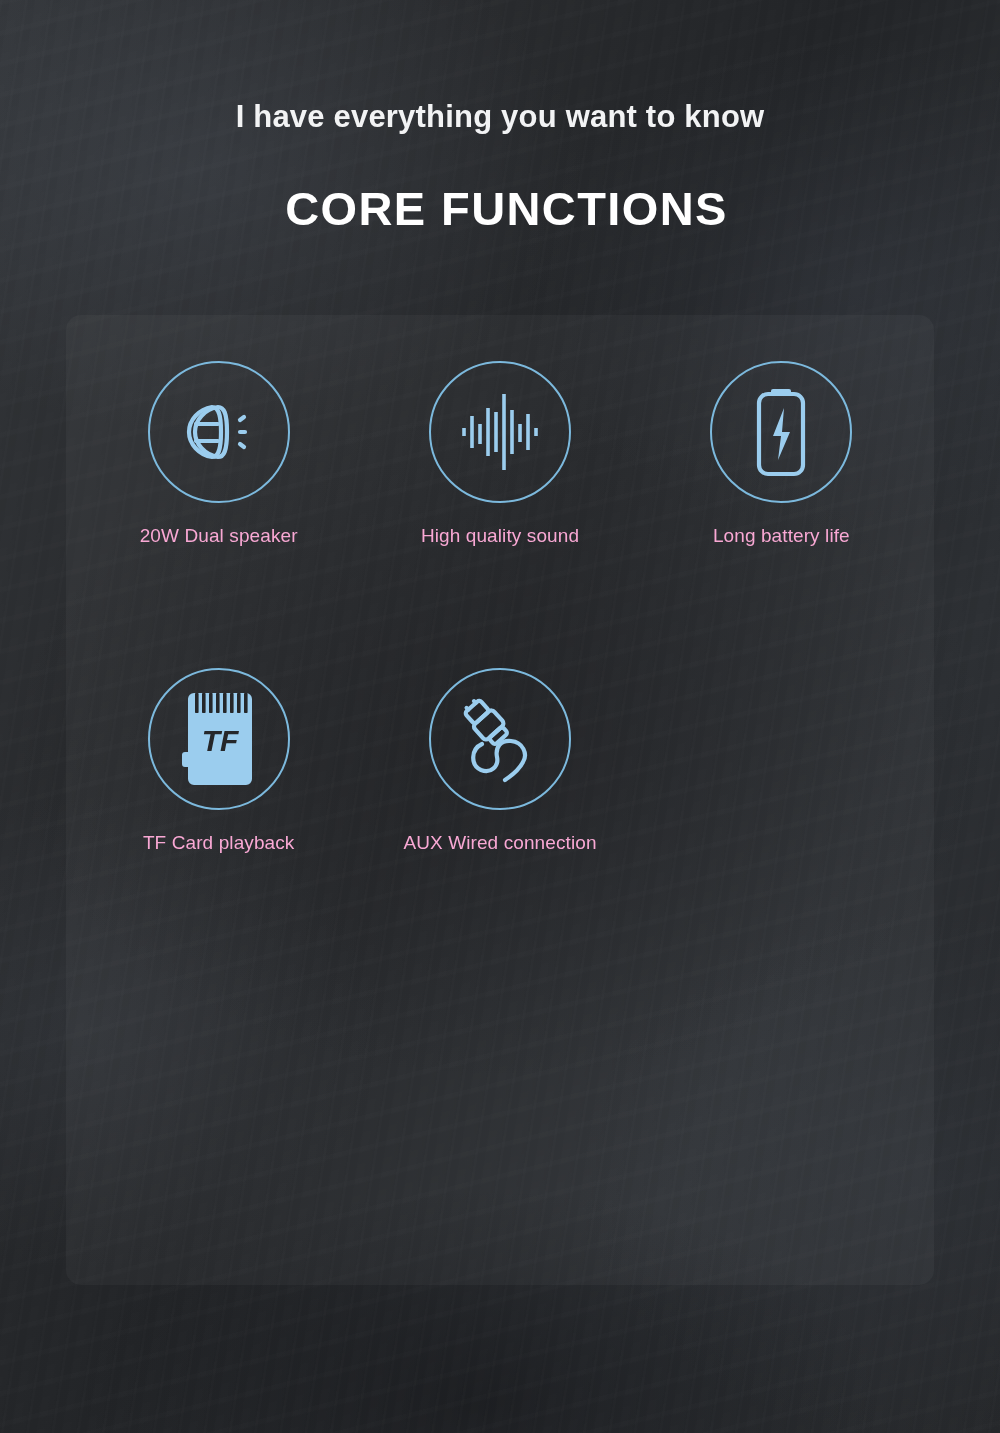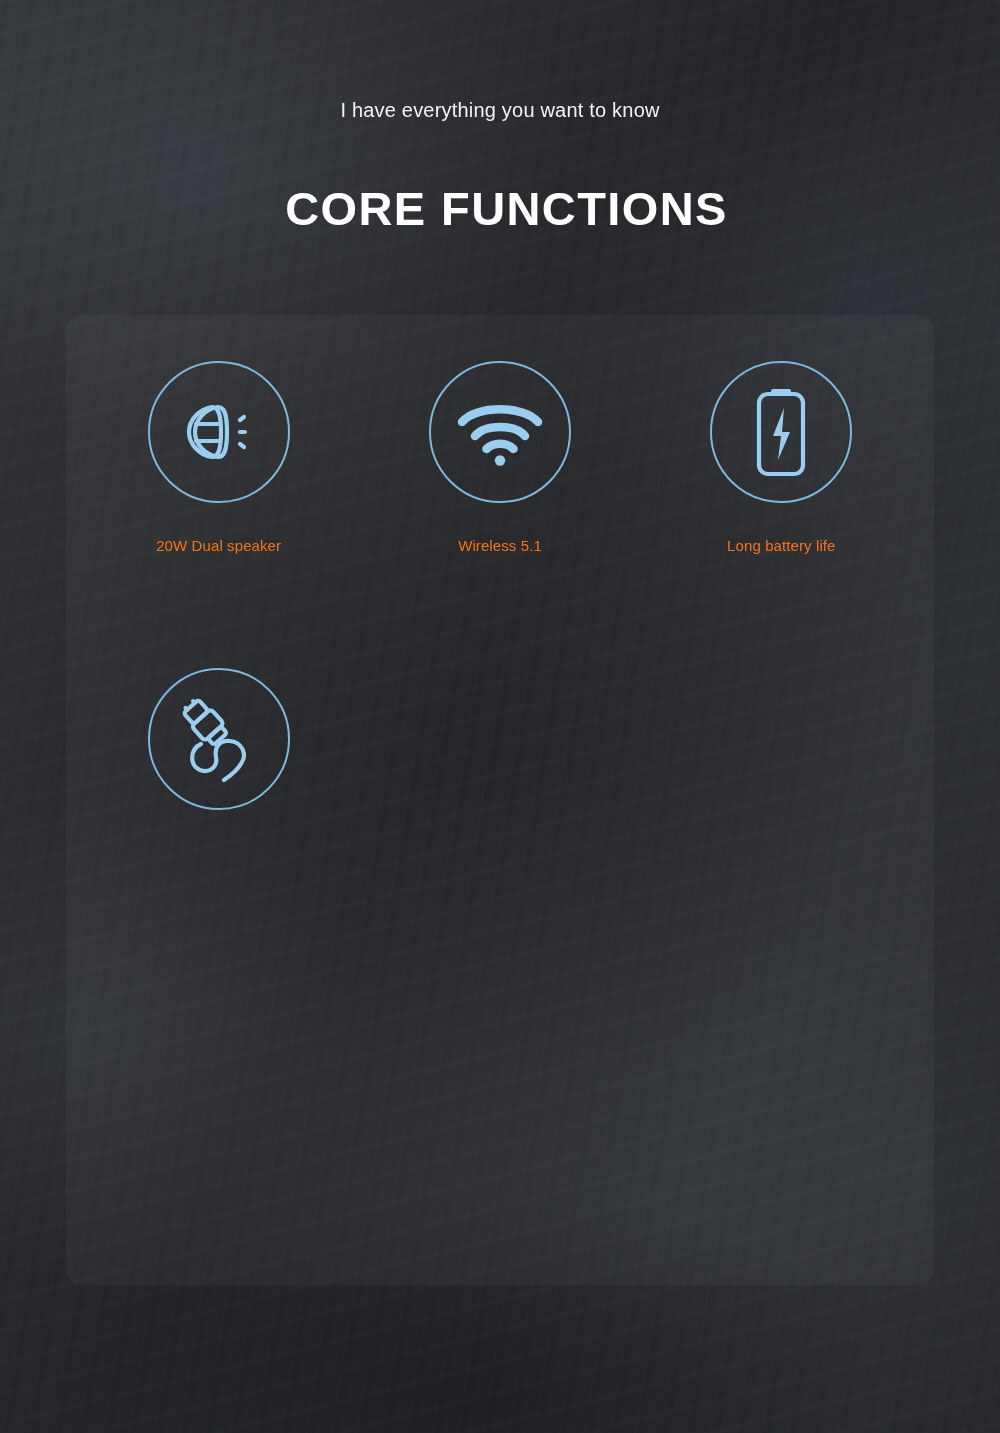--- a/index.html
+++ b/index.html
@@ -59,22 +59,22 @@
     width:1000px;
     height:1433px;
   }
 
   
   .header { text-align:center; }
 
   #subtitle {
     position:absolute;
     top:99px; left:0; right:0;
-    font-size:20px;
-    font-weight:400;
+    font-size:31px;
+    font-weight:700;
     color:#f2f3f4;
     letter-spacing:0.2px;
   }
 
   #title {
     position:absolute;
     top:181px; left:13px; right:0;
     font-size:47px;
     font-weight:700;
     color:#ffffff;
@@ -110,24 +110,24 @@
     border-radius:50%;
     border:2px solid #7cb9dd;
     display:flex;
     align-items:center;
     justify-content:center;
     flex:none;
   }
   .icon-ring svg { display:block; }
 
   .feature-label {
-    margin-top:34px;
-    font-size:15px;
+    margin-top:22px;
+    font-size:19px;
     font-weight:400;
-    color:#f97316;
+    color:#f9a8d4;
     text-align:center;
     white-space:nowrap;
     letter-spacing:0.1px;
   }
 </style>
 </head>
 <body>
 
 <div id="bg-texture"></div>
 <div id="bg-streaks"></div>
@@ -149,57 +149,83 @@
           <path d="M22 37 L44 37"></path>
           <path d="M22 54 L44 54"></path>
           <path d="M66 33 L70 30"></path>
           <path d="M66 45 L71 45"></path>
           <path d="M66 57 L70 60"></path>
         </svg>
       </div>
       <div class="feature-label">20W Dual speaker</div>
     </div>
 
-
-    <div class="feature-cell">
-      <div class="icon-ring">
-        <svg width="96" height="80" viewBox="0 0 96 80" fill="none" stroke="#9bcdee" stroke-linecap="round">
-          <path d="M10 30 C24 13 72 13 86 30" stroke-width="8.5"></path>
-          <path d="M23 44 C33 32 63 32 73 44" stroke-width="8.5"></path>
-          <path d="M34.5 57 C41 50 55 50 61.5 57" stroke-width="8.5"></path>
-          <circle cx="48" cy="68.5" r="5.2" fill="#9bcdee" stroke="none"></circle>
-        </svg>
-      </div>
-      <div class="feature-label">Wireless 5.1</div>
-    </div>
+    <div class="feature-cell">
+      <div class="icon-ring">
+        <svg width="92" height="92" viewBox="0 0 92 92" fill="none" stroke="#9bcdee" stroke-width="3.6" stroke-linecap="butt">
+          <line x1="10" y1="42" x2="10" y2="50"></line>
+          <line x1="18" y1="30" x2="18" y2="62"></line>
+          <line x1="26" y1="38" x2="26" y2="58"></line>
+          <line x1="34" y1="22" x2="34" y2="70"></line>
+          <line x1="42" y1="26" x2="42" y2="66"></line>
+          <line x1="50" y1="8" x2="50" y2="84"></line>
+          <line x1="58" y1="24" x2="58" y2="68"></line>
+          <line x1="66" y1="38" x2="66" y2="56"></line>
+          <line x1="74" y1="28" x2="74" y2="64"></line>
+          <line x1="82" y1="42" x2="82" y2="50"></line>
+        </svg>
+      </div>
+      <div class="feature-label">High quality sound</div>
+    </div>
+
 
 
 
     <div class="feature-cell">
       <div class="icon-ring">
         <svg width="72" height="100" viewBox="0 0 72 100" fill="none" stroke="#9bcdee" stroke-width="4.2" stroke-linecap="round" stroke-linejoin="round">
           <rect x="14" y="12" width="44" height="80" rx="9"></rect>
           <path d="M28 7 h16 a2 2 0 0 1 2 2 v3 h-20 v-3 a2 2 0 0 1 2 -2 z" fill="#9bcdee" stroke="none"></path>
           <path d="M39 26 L28 54 L36 54 L33 78 L45 50 L37 50 Z" fill="#9bcdee" stroke="none"></path>
         </svg>
       </div>
       <div class="feature-label">Long battery life</div>
     </div>
 
+    <div class="feature-cell">
+      <div class="icon-ring">
+        <svg width="78" height="100" viewBox="0 0 78 100" fill="none">
+          <path d="M14 4 h52 a6 6 0 0 1 6 6 v80 a6 6 0 0 1 -6 6 h-52 a6 6 0 0 1 -6 -6 v-12 h-3 a3 3 0 0 1 -3 -3 v-9 a3 3 0 0 1 3 -3 h3 v-53 a6 6 0 0 1 6 -6 z" fill="#9bcdee"></path>
+          <g fill="#25272a">
+            <rect x="15" y="4" width="3.6" height="20" rx="0.8"></rect>
+            <rect x="22" y="4" width="3.6" height="20" rx="0.8"></rect>
+            <rect x="29" y="4" width="3.6" height="20" rx="0.8"></rect>
+            <rect x="36" y="4" width="3.6" height="20" rx="0.8"></rect>
+            <rect x="43" y="4" width="3.6" height="20" rx="0.8"></rect>
+            <rect x="50" y="4" width="3.6" height="20" rx="0.8"></rect>
+            <rect x="57" y="4" width="3.6" height="20" rx="0.8"></rect>
+            <rect x="64" y="4" width="3.6" height="20" rx="0.8"></rect>
+          </g>
+          <text x="40" y="62" fill="#25272a" font-family="&quot;Liberation Sans&quot;, sans-serif" font-size="30" font-weight="700" font-style="italic" text-anchor="middle">TF</text>
+        </svg>
+      </div>
+      <div class="feature-label">TF Card playback</div>
+    </div>
 
     <div class="feature-cell">
       <div class="icon-ring">
         <svg width="94" height="94" viewBox="0 0 94 94" fill="none" stroke="#9bcdee" stroke-width="4.2" stroke-linecap="round" stroke-linejoin="round">
           <g transform="rotate(-42 47 47)">
             <rect x="38" y="4" width="20" height="15" rx="3"></rect>
             <line x1="43" y1="4" x2="43" y2="1.5"></line>
             <line x1="53" y1="4" x2="53" y2="1.5"></line>
             <rect x="35" y="19" width="26" height="20" rx="4"></rect>
             <rect x="39" y="39" width="18" height="9" rx="3"></rect>
           </g>
           <path d="M29 52 C18 57 17 73 28 78 C38 82 46 74 44 65 C42 55 48 48 58 49 C70 50 75 62 70 70 C66 78 58 84 52 88"></path>
         </svg>
       </div>
+      <div class="feature-label">AUX Wired connection</div>
     </div>
 
 
   </div>
 </div>
 
 </body></html>

